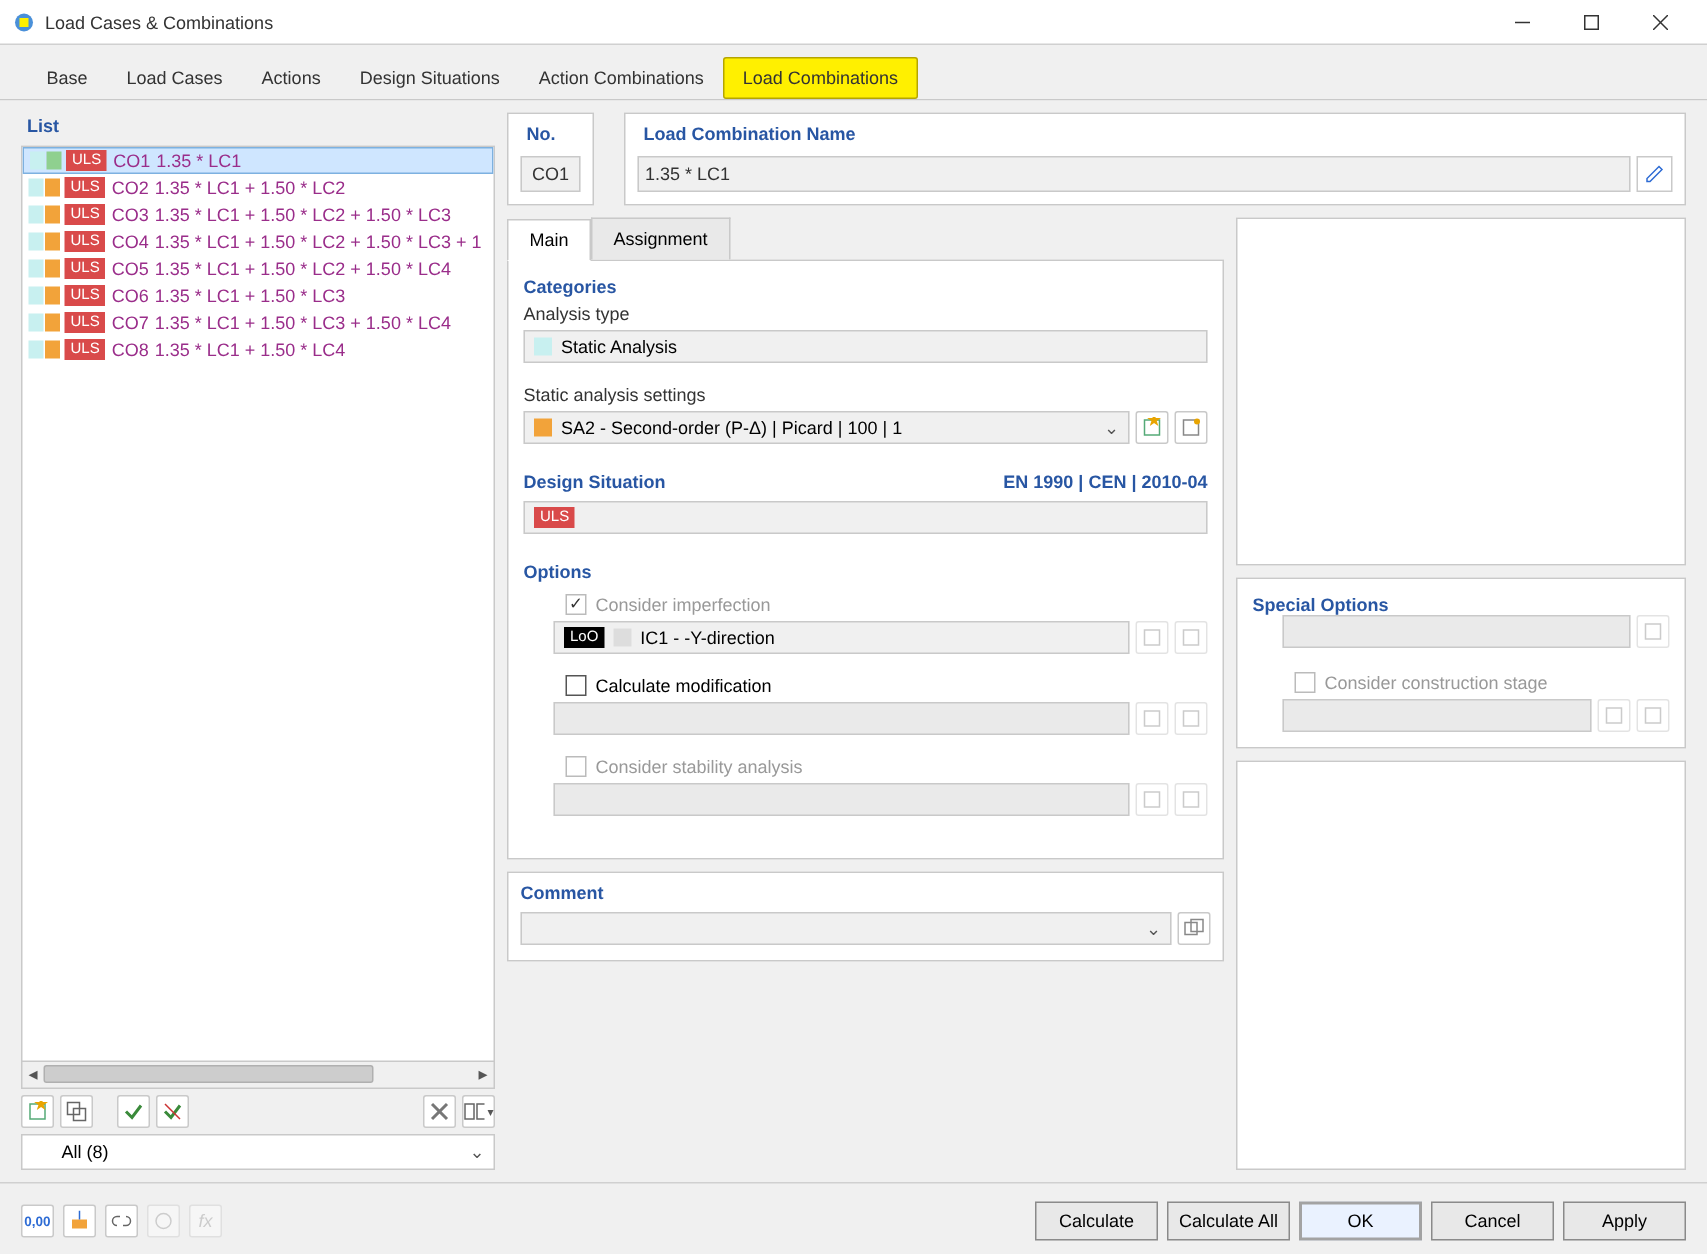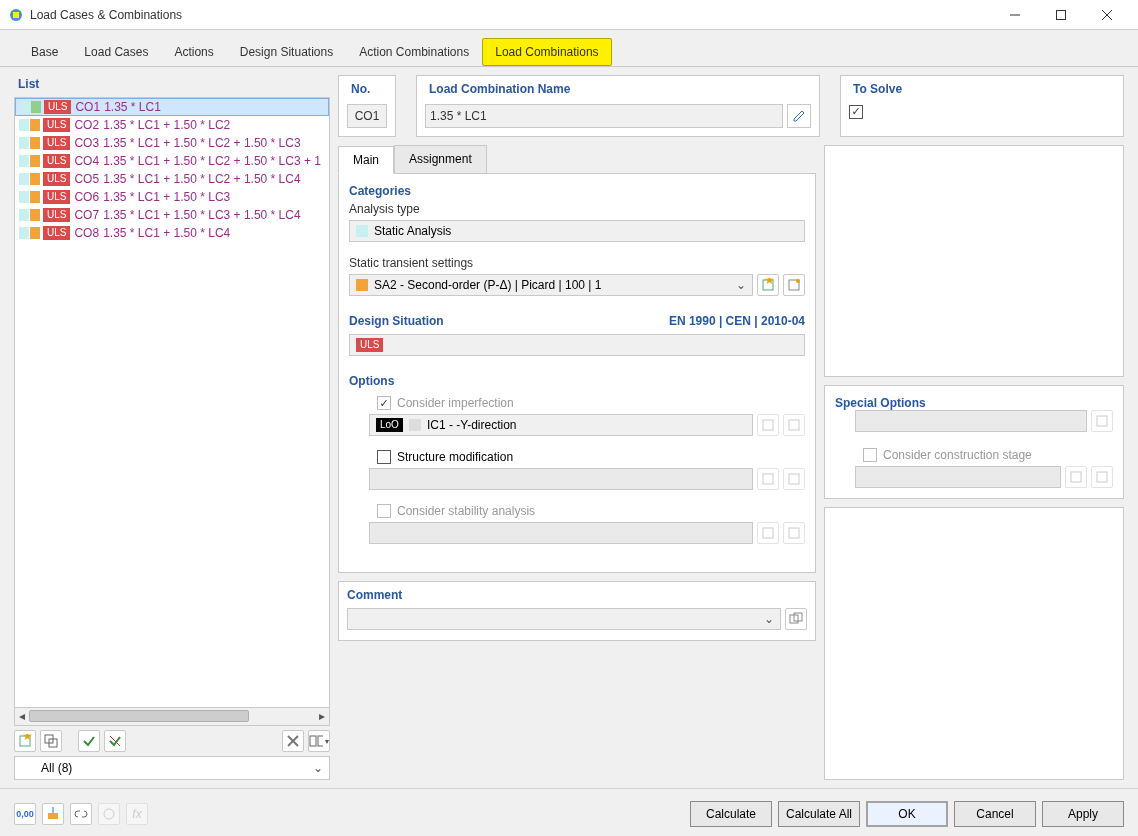--- a/index.html
+++ b/index.html
@@ -238,43 +238,39 @@
         <div class="panel-title">Load Combination Name</div>
         <div class="field-input-row">
           <div class="field-input">1.35 * LC1</div>
           <div class="edit-icon-btn">
               <svg width="14" height="14">
                 <path d="M2 12 L4 12 L12 4 L10 2 L2 10 Z" fill="none" stroke="#2d6bd4"></path>
               </svg>
             </div>
         </div>
       </div>
-      <div class="box solve-box">
-        <div class="panel-title">To Solve</div>
-        <span class="chk checked"></span>
-      </div>
     </div>
 
     <div class="mid-row">
       <div class="mid-left">
         <div>
           <div class="subtabs">
             <div class="subtab active">Main</div>
             <div class="subtab">Assignment</div>
           </div>
           <div class="main-panel">
 
             <div>
               <div class="section-head">Categories</div>
               <div class="label">Analysis type</div>
               <div class="combo" style="background:#f0f0f0;">
                 <span style="width:12px;height:12px;background:#c8f0f0;margin-right:6px;display:inline-block"></span>
                 <span>Static Analysis</span>
               </div>
-              <div class="label" style="margin-top:14px">Static transient settings</div>
+              <div class="label" style="margin-top:14px">Static analysis settings</div>
               <div class="combo-row">
                 <div class="combo">
                   <span class="sw"></span>
                   <span>SA2 - Second-order (P-Δ) | Picard | 100 | 1</span>
                   <span class="dd-arrow">⌄</span>
                 </div>
                 <div class="tbtn">
                     <svg width="14" height="14">
                       <rect x="2" y="2" width="10" height="10" fill="none" stroke="#5a7"></rect>
                       <text x="3" y="6" font-size="8" fill="#e8a400">★</text>
@@ -318,21 +314,21 @@
                   </div>
                 <div class="tbtn" style="opacity:.5">
                     <svg width="14" height="14">
                       <rect x="2" y="2" width="10" height="10" fill="none" stroke="#999"></rect>
                     </svg>
                   </div>
               </div>
 
               <div class="opt-row" style="margin-top:14px">
                 <span class="chk"></span>
-                <span>Structure modification</span>
+                <span>Calculate modification</span>
               </div>
               <div class="inset-combo">
                 <div class="combo" style="background:#eaeaea"></div>
                 <div class="tbtn" style="opacity:.5">
                     <svg width="14" height="14">
                       <rect x="2" y="2" width="10" height="10" fill="none" stroke="#999"></rect>
                     </svg>
                   </div>
                 <div class="tbtn" style="opacity:.5">
                     <svg width="14" height="14">

